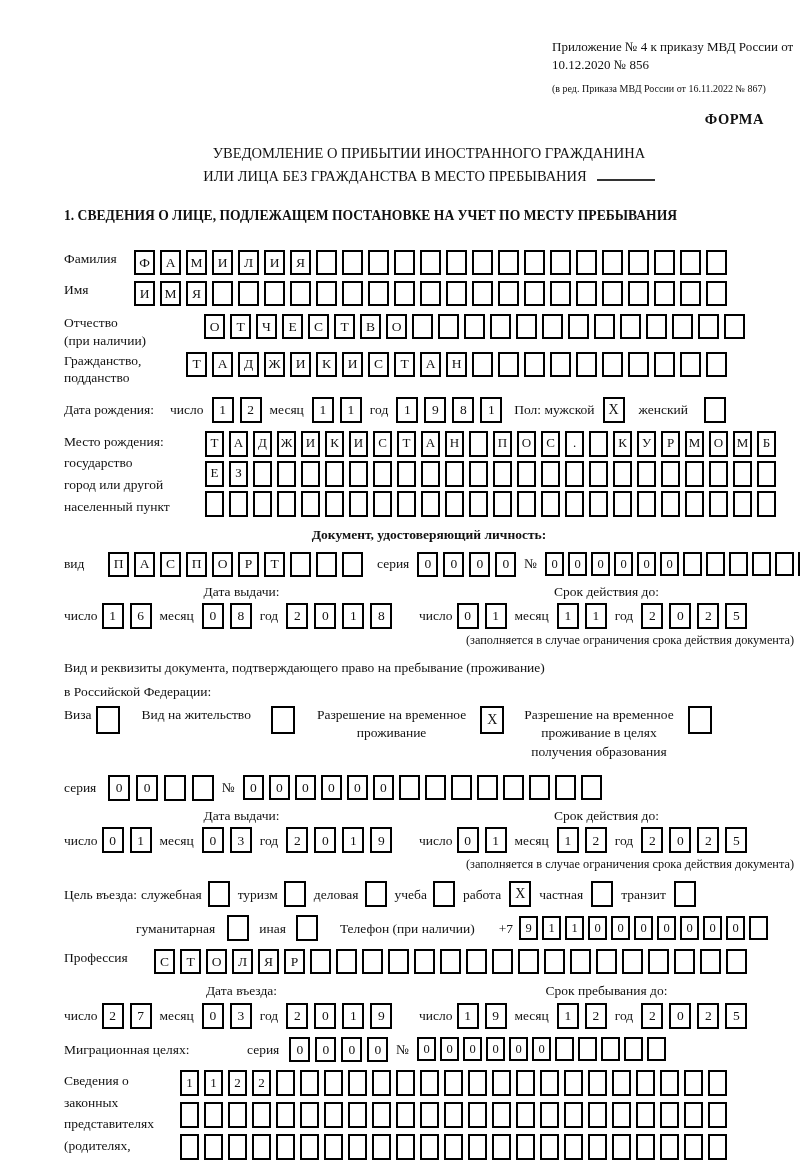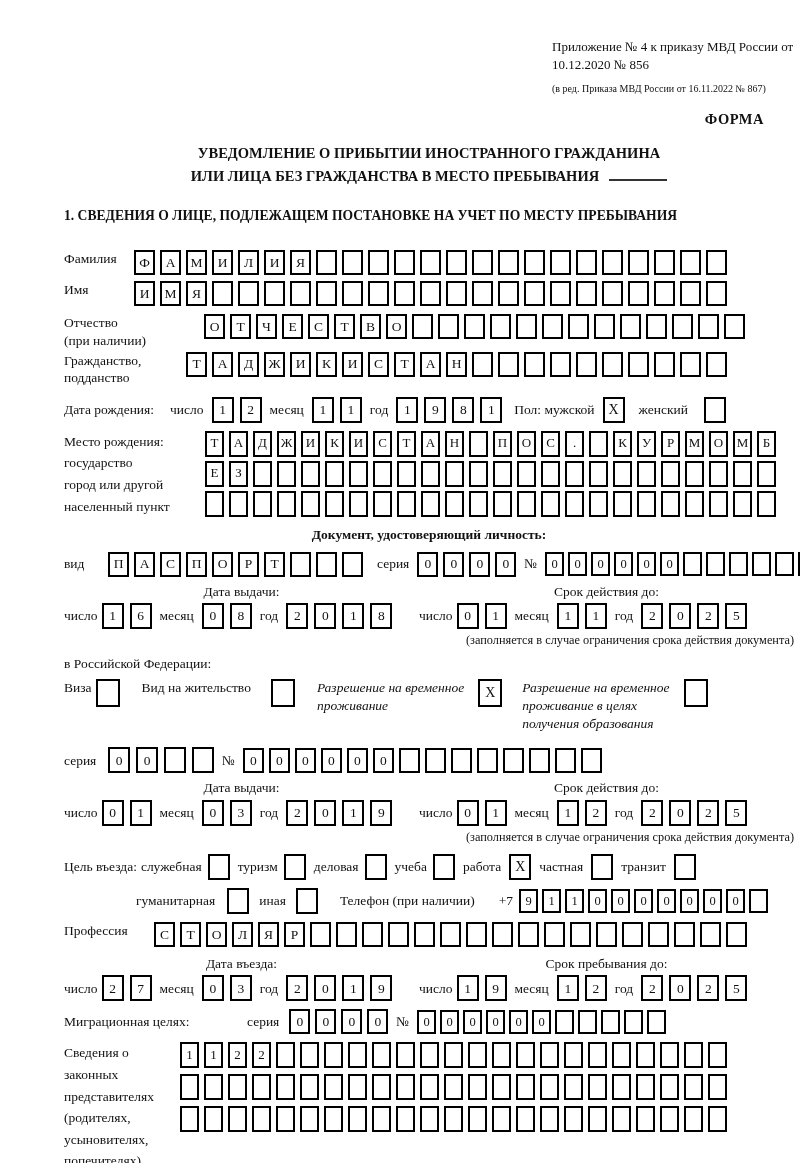--- a/index.html
+++ b/index.html
@@ -6,21 +6,21 @@
   .page{
     width:800px;height:1163px;box-sizing:border-box;
     padding:38px 6px 12px 64px;
     font-family:"Liberation Serif","DejaVu Serif",serif;
     color:#111;font-size:13.5px;line-height:1.3;
     overflow:hidden;background:#fff;position:relative;
   }
   .hdr{margin-left:488px;font-size:13px;line-height:1.4;}
   .hdr-note{margin-left:488px;font-size:10px;line-height:1.4;margin-top:8px;}
   .forma{margin-top:14px;margin-right:30px;text-align:right;font-weight:bold;font-size:14.5px;letter-spacing:.5px;}
-  .title{margin-top:14px;text-align:center;font-weight:bold;font-size:14.5px;line-height:1.45;}
+  .title{margin-top:14px;text-align:center;font-weight:normal;font-size:14.5px;line-height:1.45;}
   .blank{display:inline-block;width:58px;border-bottom:2px solid #333;height:1em;vertical-align:baseline;margin-left:10px;}
   .sec1{margin-top:20px;font-weight:bold;font-size:13.6px;}
   .row{display:flex;align-items:flex-start;}
   .lbl{flex:0 0 var(--lw,70px);white-space:pre-line;}
   .cells{display:flex;gap:6px;flex-wrap:nowrap;}
   .cell{flex:0 0 auto;box-sizing:border-box;width:22px;height:26px;border:2px solid #000;
         display:flex;align-items:center;justify-content:center;font-size:13.5px;background:#fff;}
   .cells.md{gap:5px}.cells.md .cell{width:21px;height:25px;}
   .cells.sm{gap:4px}.cells.sm .cell{width:19px;height:24px;font-size:12.5px;}
   .cells.mp{gap:5px}.cells.mp .cell{width:19px;height:26px;font-size:13px;}
@@ -29,21 +29,21 @@
   .cbox{box-sizing:border-box;width:24px;height:28px;border:2px solid #000;display:inline-flex;
         align-items:center;justify-content:center;font-size:14px;flex:0 0 auto;background:#fff;}
   .cbox.s2{width:22px;height:26px;}
   .drow{display:flex;align-items:center;}
   .twocol{display:flex;align-items:flex-start;}
   .col-l{flex:0 0 355px;}
   .col-r{flex:1;}
   .dhead{text-align:center;margin-bottom:3px;}
   .note{font-size:12.3px;text-align:right;margin-top:4px;}
   .opt{display:flex;align-items:flex-start;}
-  .olbl{white-space:pre-line;line-height:1.35;font-style:italic;}
+  .olbl{text-align:center;white-space:pre-line;line-height:1.35;}
   .ctr{text-align:center;font-weight:bold;}
   .mt2{margin-top:2px}.mt4{margin-top:8px}.mt6{margin-top:6px}.mt8{margin-top:8px}
   .mt10{margin-top:10px}.mt14{margin-top:14px}.mt26{margin-top:26px}
 </style>
 </head>
 <body>
 
 <div class="page">
 
   <div class="hdr">Приложение № 4
@@ -367,20 +367,21 @@
             <span class="cell">2</span>
             <span class="cell">0</span>
             <span class="cell">2</span>
             <span class="cell">5</span>
           </div>
       </div>
     </div>
   </div>
   <div class="note">(заполняется в случае ограничения срока действия документа)</div>
 
+  <div class="mt10">Вид и реквизиты документа, подтверждающего право на пребывание (проживание)</div>
   <div class="mt6">в Российской Федерации:</div>
 
   <div class="opt mt6">
     <span>Виза</span>
     <span class="cbox" style="margin-left:4px"></span>
     <span style="margin-left:22px">Вид на жительство</span>
     <span class="cbox" style="margin-left:20px"></span>
     <span class="olbl" style="margin-left:22px">Разрешение на временное
 проживание</span>
     <span class="cbox" style="margin-left:14px">X</span>

